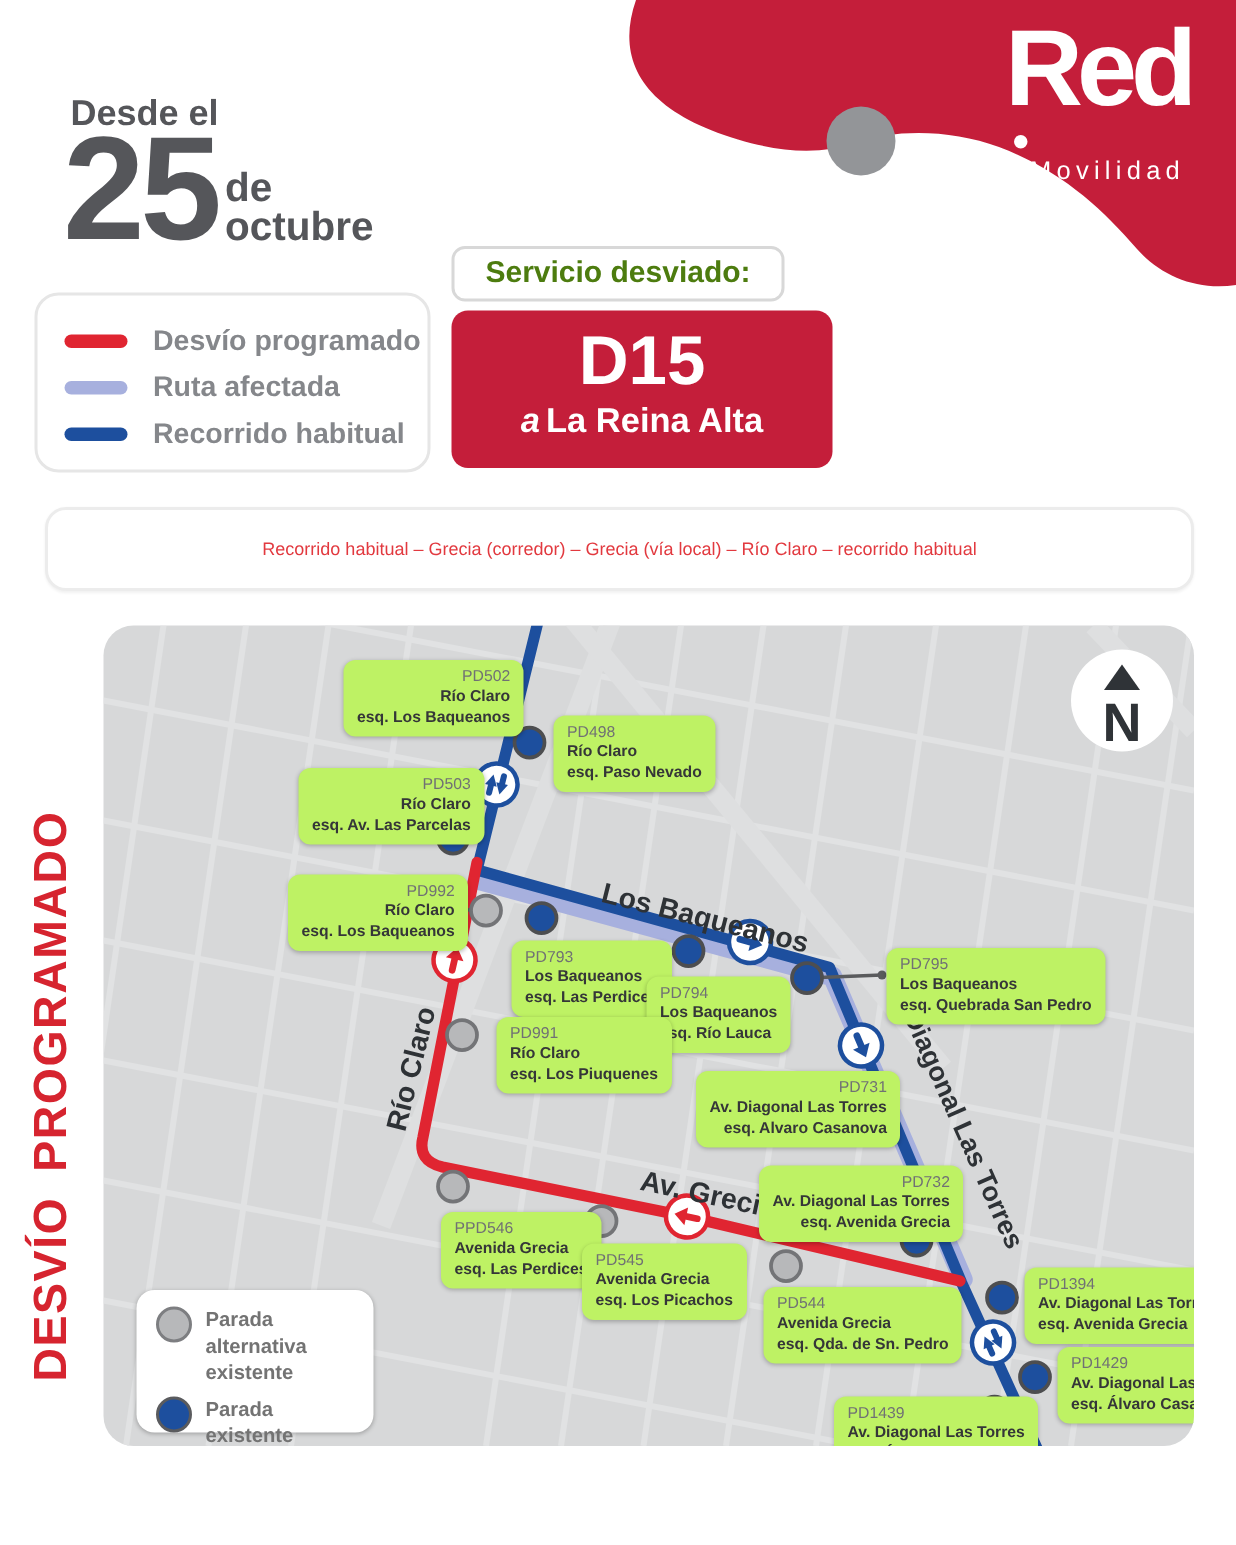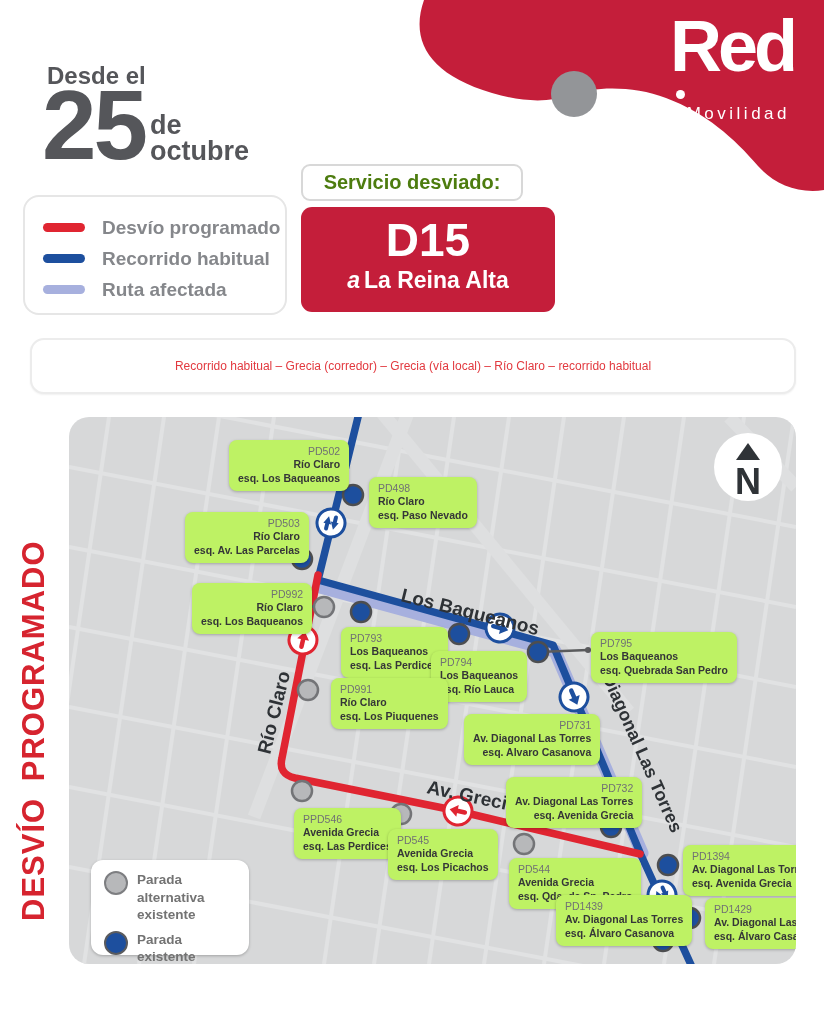--- a/index.html
+++ b/index.html
@@ -79,26 +79,26 @@
 <div class="date-day">25</div>
 <div class="date-de">de</div>
 <div class="date-month">octubre</div>
 
 <div class="legend-card">
   <div class="legend-row">
     <span class="legend-swatch" style="background:#e02531"></span>
     <span class="legend-label">Desvío programado</span>
   </div>
   <div class="legend-row">
+    <span class="legend-swatch" style="background:#a7b0de"></span>
+    <span class="legend-label">Ruta afectada</span>
+  </div>
+  <div class="legend-row">
     <span class="legend-swatch" style="background:#1d4f9e"></span>
     <span class="legend-label">Recorrido habitual</span>
-  </div>
-  <div class="legend-row">
-    <span class="legend-swatch" style="background:#a7b0de"></span>
-    <span class="legend-label">Ruta afectada</span>
   </div>
 </div>
 
 <div class="service-pill">Servicio desviado:</div>
 <div class="service-card">
   <div class="service-code">D15</div>
   <div class="service-dest">
     <span class="ital">a</span><span>La Reina Alta</span>
   </div>
 </div>
@@ -224,21 +224,21 @@
   <div class="stop-card right" style="left:160px;top:23px;">
     <div class="stop-code">PD502</div>
     <div class="stop-street">Río Claro</div>
     <div class="stop-corner">esq. Los Baqueanos</div>
   </div>
   <div class="stop-card" style="left:300px;top:60px;">
     <div class="stop-code">PD498</div>
     <div class="stop-street">Río Claro</div>
     <div class="stop-corner">esq. Paso Nevado</div>
   </div>
-  <div class="stop-card right" style="left:116px;top:95px;">
+  <div class="stop-card right" style="left:130px;top:95px;">
     <div class="stop-code">PD503</div>
     <div class="stop-street">Río Claro</div>
     <div class="stop-corner">esq. Av. Las Parcelas</div>
   </div>
   <div class="stop-card right" style="left:123px;top:166px;">
     <div class="stop-code">PD992</div>
     <div class="stop-street">Río Claro</div>
     <div class="stop-corner">esq. Los Baqueanos</div>
   </div>
   <div class="stop-card" style="left:272px;top:210px;">
@@ -289,21 +289,21 @@
   <div class="stop-card" style="left:614px;top:428px;">
     <div class="stop-code">PD1394</div>
     <div class="stop-street">Av. Diagonal Las Torres</div>
     <div class="stop-corner">esq. Avenida Grecia</div>
   </div>
   <div class="stop-card" style="left:636px;top:481px;">
     <div class="stop-code">PD1429</div>
     <div class="stop-street">Av. Diagonal Las Torres</div>
     <div class="stop-corner">esq. Álvaro Casanova</div>
   </div>
-  <div class="stop-card" style="left:487px;top:478px;">
+  <div class="stop-card" style="left:487px;top:514px;">
     <div class="stop-code">PD1439</div>
     <div class="stop-street">Av. Diagonal Las Torres</div>
     <div class="stop-corner">esq. Álvaro Casanova</div>
   </div>
 
   <div class="map-legend">
     <div class="row">
       <span class="dot alt"></span>
       <span class="txt">
         <span>Parada alternativa</span><br>

